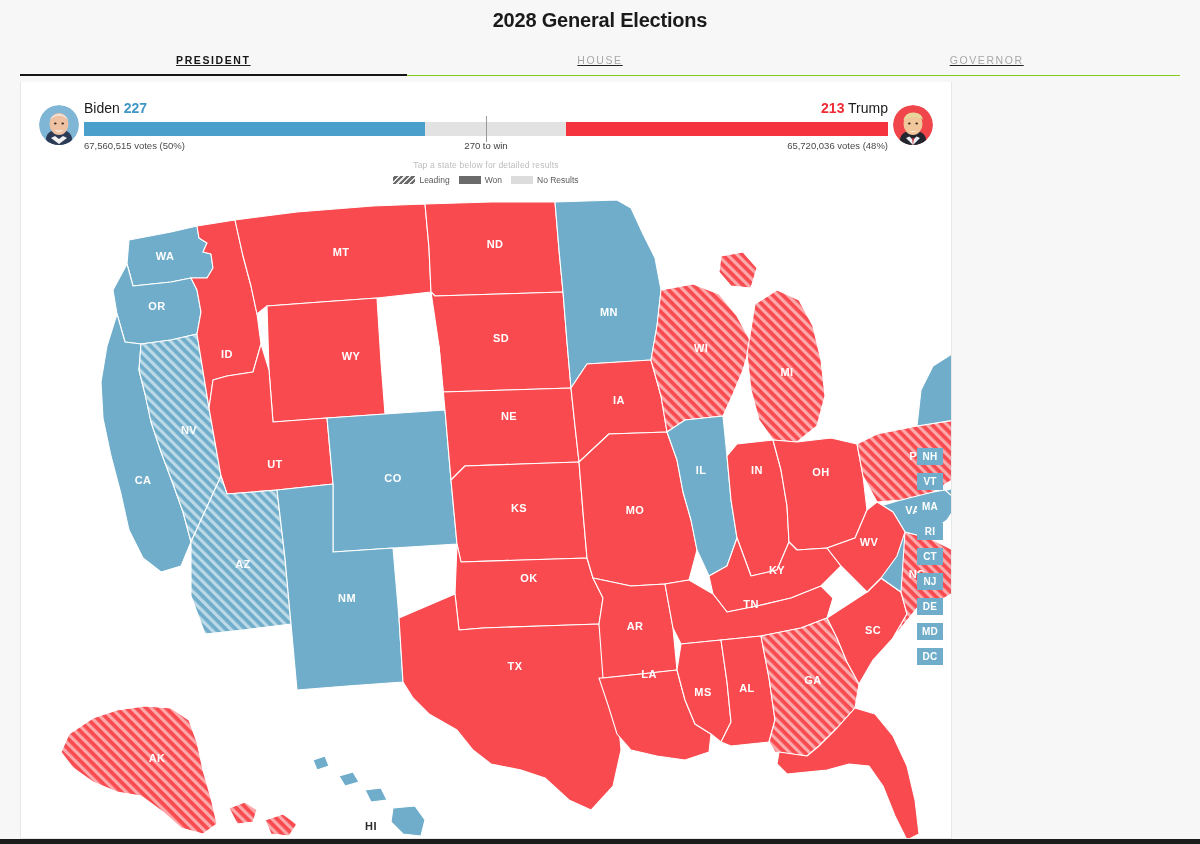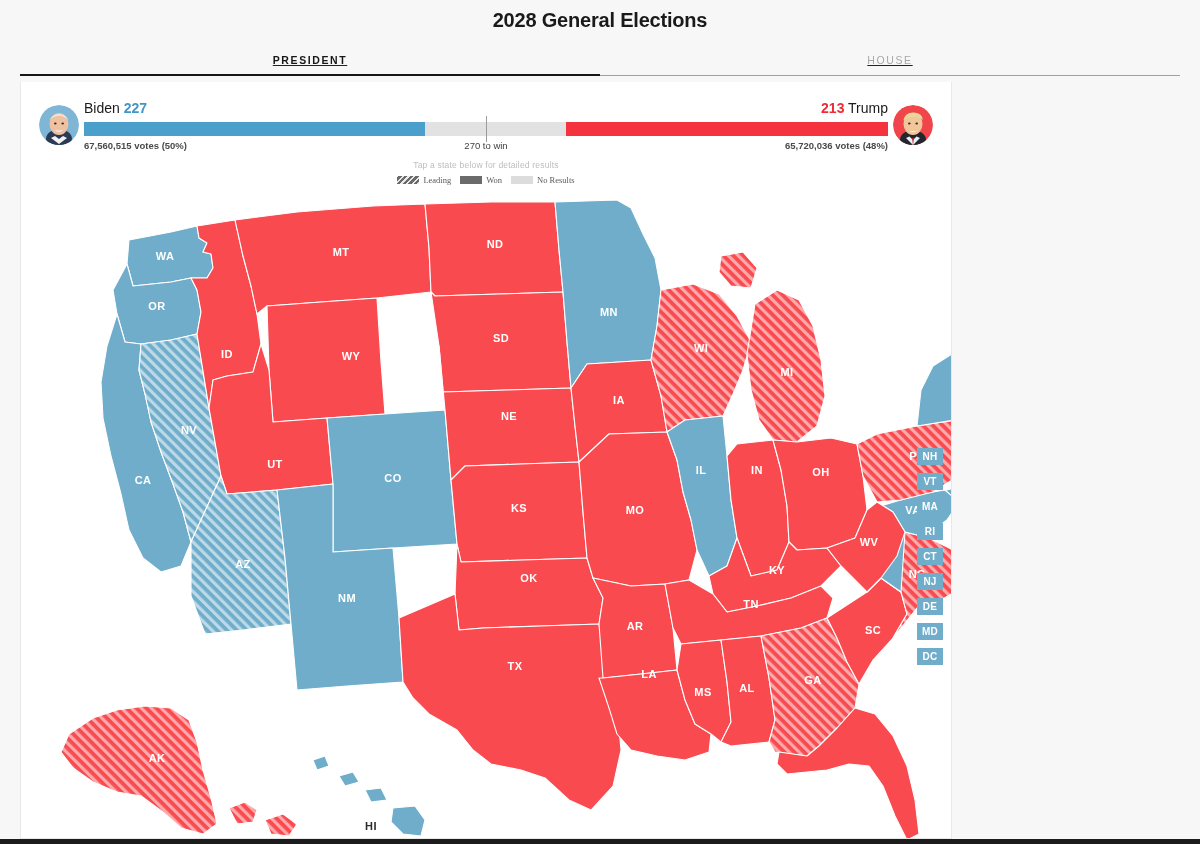--- a/index.html
+++ b/index.html
@@ -88,30 +88,30 @@
   .bar-dem{position:absolute;left:0;top:0;bottom:0;background:#4b9fcb;}
   .bar-rep{position:absolute;right:0;top:0;bottom:0;background:#f5333f;}
   .midtick{
     position:absolute;left:50%;top:-6px;bottom:-6px;width:1px;background:#9a9a9a;
   }
   .towin{
     position:absolute;top:58px;left:0;right:0;text-align:center;
     font-size:9.5px;color:#3f3f3f;
   }
   .votes{
-    position:absolute;top:58px;font-size:9.5px;color:#4a4a4a;white-space:nowrap;font-weight:bold;
+    position:absolute;top:58px;font-size:9.5px;color:#4a4a4a;white-space:nowrap;
   }
   .votes.left{left:63px;}
   .votes.right{right:63px;}
 
   
   .legendblock{position:absolute;top:78px;left:0;right:0;text-align:center;}
   .hint{font-size:8.5px;color:#bdbdbd;letter-spacing:.2px;text-align:center;}
   .legend{margin-top:5px;display:inline-flex;align-items:center;gap:9px;}
-  .legend .item{display:inline-flex;align-items:center;gap:4px;font-family:Liberation Serif, serif;}
+  .legend .item{display:inline-flex;align-items:center;gap:4px;}
   .swatch{width:22px;height:8px;display:inline-block;}
   .sw-leading{
     background:#6b6b6b;
     background-image:repeating-linear-gradient(-45deg, rgba(255,255,255,.85) 0 1.5px, transparent 1.5px 4px);
   }
   .sw-won{background:#6b6b6b;}
   .sw-none{background:#dcdcdc;}
   .legend .lbl{font-size:8.5px;color:#5a5a5a;}
 
   
@@ -146,20 +146,21 @@
 </head>
 <body>
 
 <div class="page">
 
   <h1 class="title">2028 General Elections</h1>
 
   <div class="tabs">
     <div class="tab active">PRESIDENT</div>
     <div class="tab">HOUSE</div>
+    <div class="tab">GOVERNOR</div>
   </div>
 
   <div class="card">
 
     <div class="results">
 
       <div class="avatar left">
         <svg width="40" height="40" viewBox="0 0 40 40" aria-hidden="true">
           <circle cx="20" cy="20" r="20" fill="#7fb6d6"></circle>
           <ellipse cx="20" cy="34" rx="13" ry="10" fill="#2b3a55"></ellipse>

